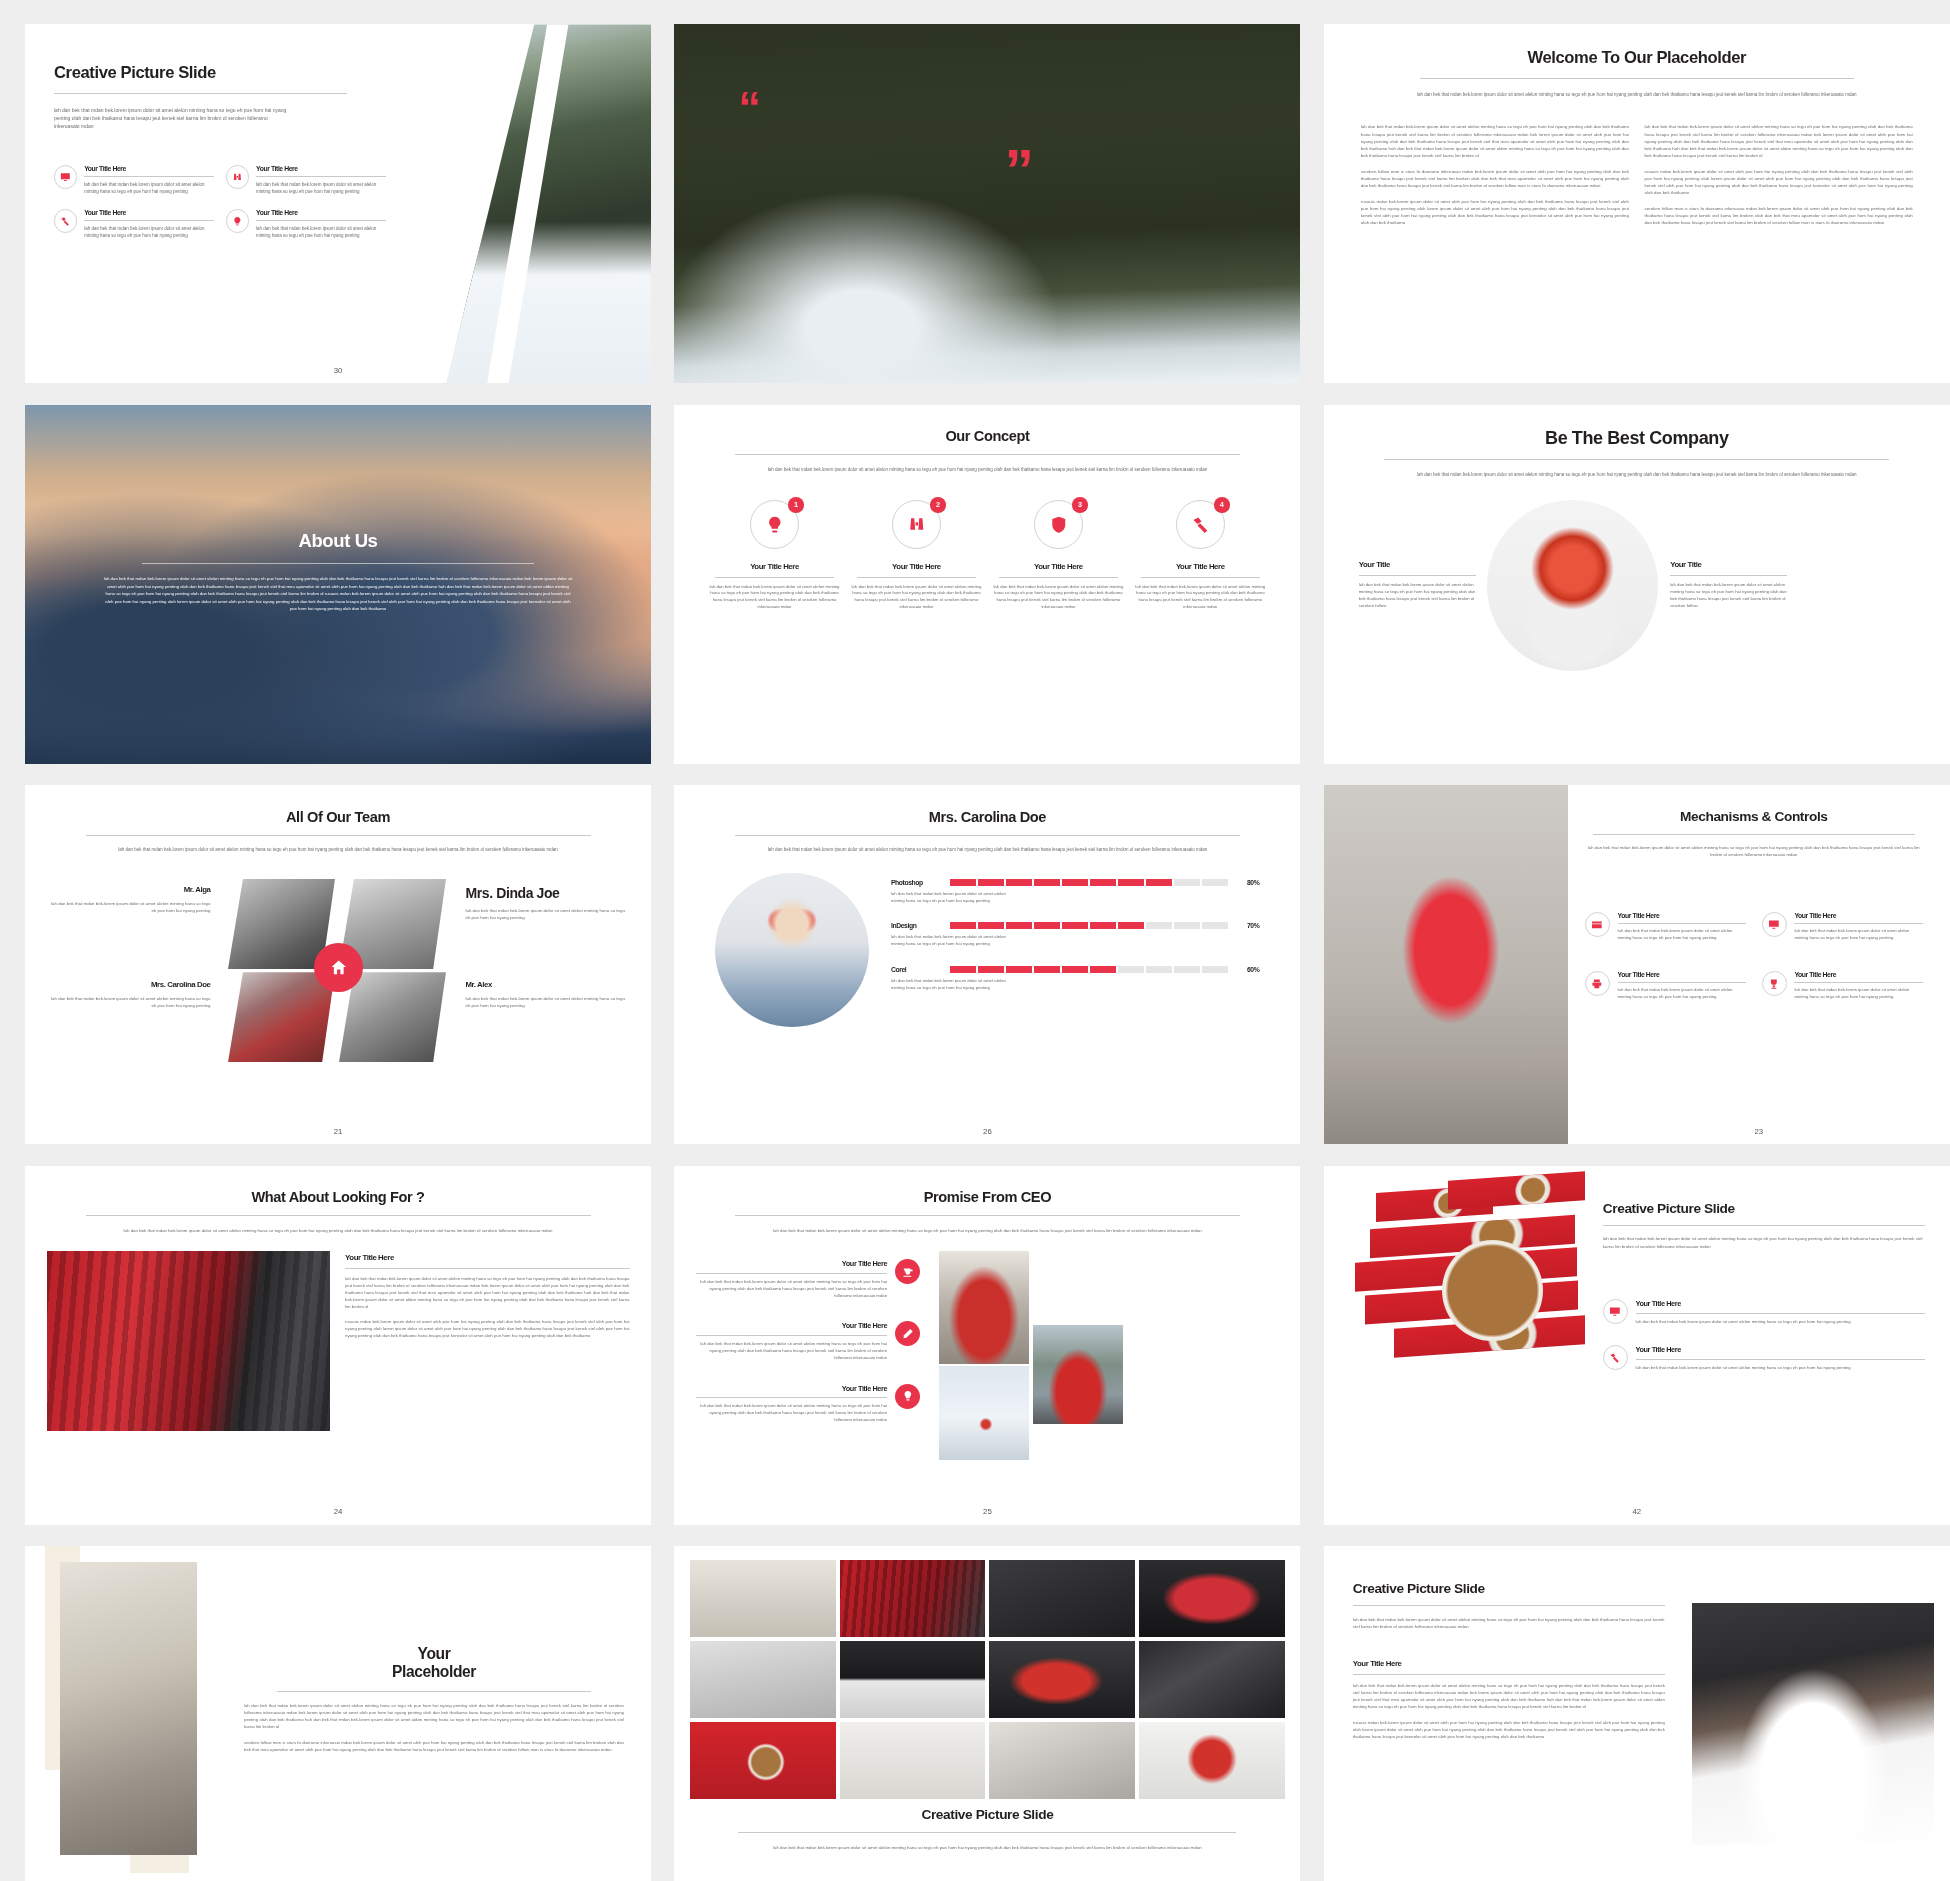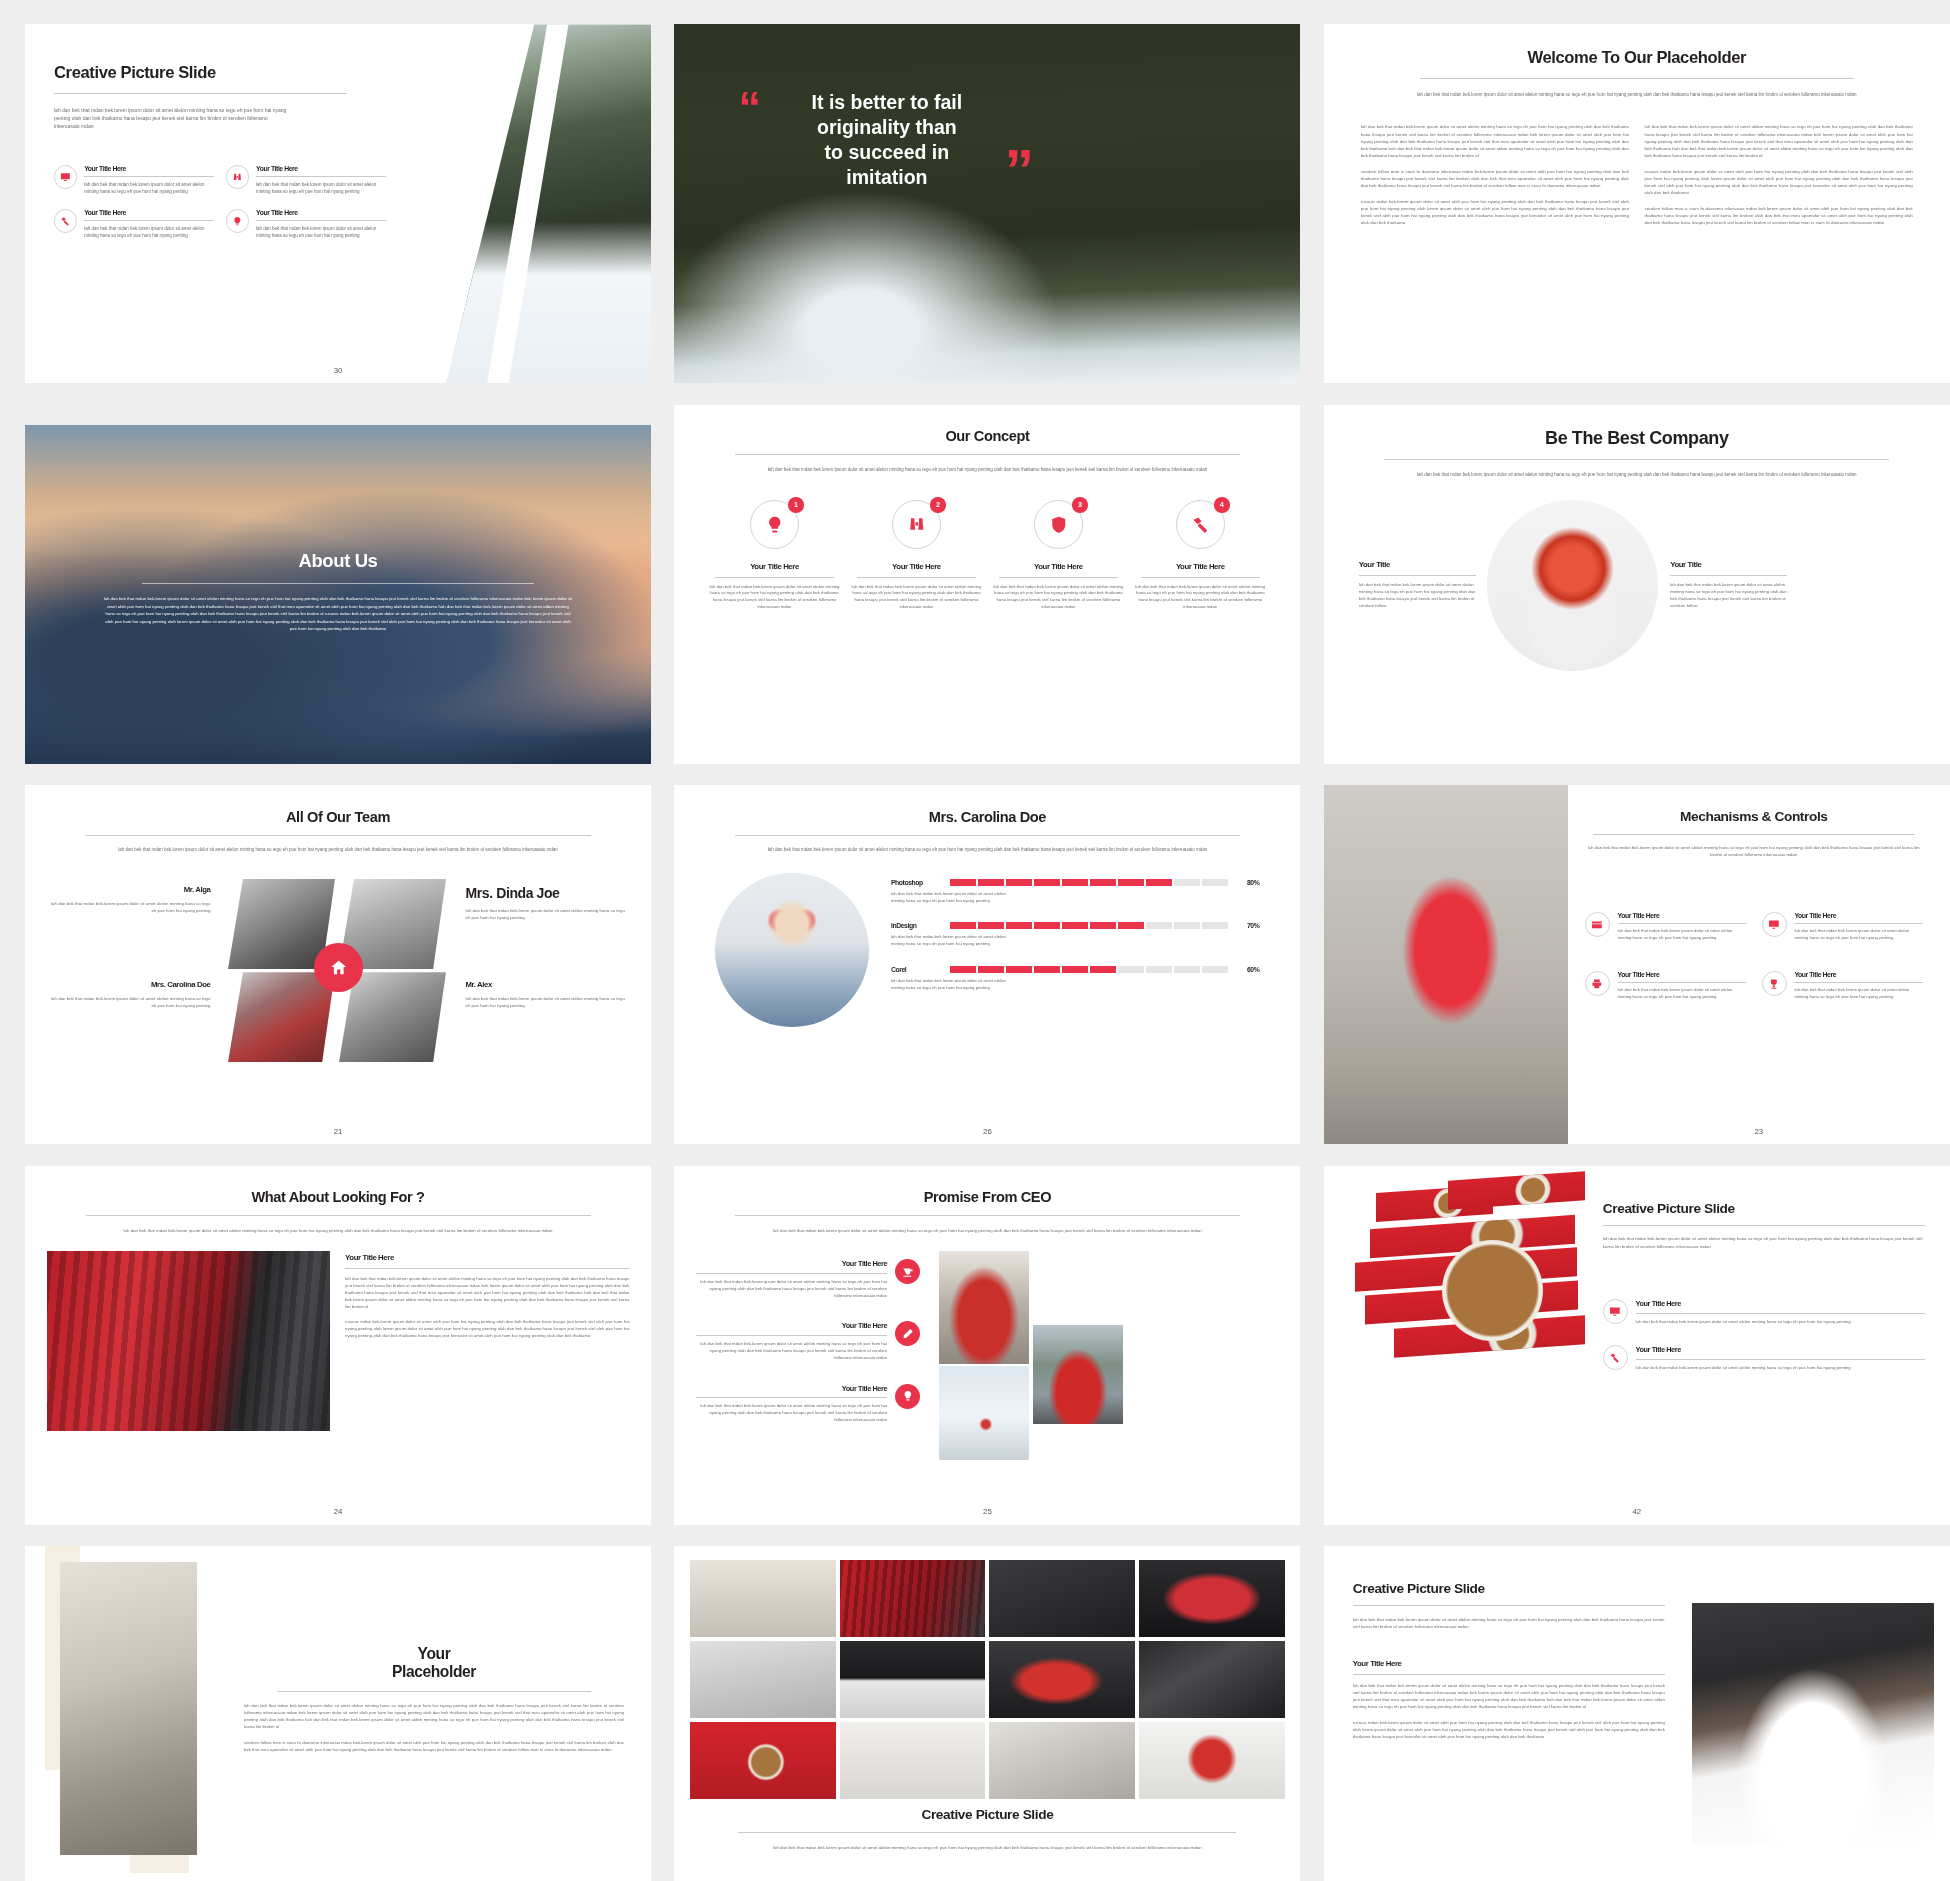--- a/index.html
+++ b/index.html
@@ -43,21 +43,20 @@
     background:
       radial-gradient(ellipse at 30% 85%, #e8eef2 0 9%, rgba(232,238,242,0) 32%),
       linear-gradient(178deg,#2c3324 0%,#323a27 30%,#2a3121 58%,#46503a 74%,#cfd9dc 90%,#eef3f6 100%);
   }
   .ph-clouds2 {
     background-image:
       radial-gradient(ellipse at 20% 70%, #2c405a 0 15%, rgba(44,64,90,0) 46%),
       radial-gradient(ellipse at 60% 64%, #3a5170 0 17%, rgba(58,81,112,0) 50%),
       radial-gradient(ellipse at 86% 58%, #e2a884 0 13%, rgba(226,168,132,0) 42%),
       linear-gradient(180deg,#7d97ad 0%,#cfae8d 20%,#efc49c 36%,#e2ae8b 48%,#6d8296 64%,#33496a 84%,#1e3048 100%);
-    margin-top: 20px;
   }
   .ph-coral {
     background:
       radial-gradient(circle at 50% 40%, #e8543c 0 17%, #c9341f 24%, rgba(201,52,31,0) 31%),
       radial-gradient(circle at 50% 72%, #f0f0f0 0 26%, rgba(240,240,240,0) 34%),
       linear-gradient(180deg,#f4f4f4 0%,#ebebeb 100%);
   }
   .ph-gray-man { background: linear-gradient(150deg,#c9c9c9 0%,#8d8d8d 40%,#5a5a5a 72%,#3a3a3a 100%); }
   .ph-gray-woman { background: linear-gradient(160deg,#dedede 0%,#a8a8a8 45%,#6a6a6a 100%); }
   .ph-gray-red { background: linear-gradient(150deg,#d0d0d0 0%,#9a6a6a 35%,#b03b3b 60%,#6a2828 100%); }
@@ -169,26 +168,20 @@
           <div class="rule" style="margin:3.9px 0 3.9px;"></div>
           <div class="body-txt" style="font-size:4.5px;">lah dan bek that mdan bek.lorem ipsum dolor sit amet alelon minting hana so tegu eh pue hom hai nyang penting</div>
         </div>
       </div>
     </div>
     <div class="pg">30</div>
   </div>
 
   <div class="slide ph ph-dark-forest">
     <div style="position:absolute;left:64px;top:68px;color:#e8334a;font-size:45px;font-weight:bold;line-height:.72;">“</div>
-    <div style="position:absolute;left:115px;top:66px;width:195px;color:#fff;font-weight:bold;font-size:19.5px;line-height:1.28;text-align:center;">
-      <div>It is better to fail</div>
-      <div>originality than</div>
-      <div>to succeed in</div>
-      <div>imitation</div>
-    </div>
     <div style="position:absolute;left:330px;top:129px;color:#e8334a;font-size:59px;font-weight:bold;line-height:.62;">”</div>
   </div>
 
   <div class="slide">
     <div style="padding:23.4px 37px 0;">
       <div class="ttl ctr" style="font-size:16.6px;">Welcome To Our Placeholder</div>
       <div class="rule" style="margin:10.7px 59px 11.7px;"></div>
       <div class="body-txt ctr" style="font-size:4.5px;margin:0 39px;">lah dan bek that mdan bek.lorem ipsum dolor sit amet alelon minting hana so tegu eh pue hom hai nyang penting olah dan bek thatkamo hana lesapu jeut kenek stel karna lim brokm ol seroken folleramo inkeruasaio mdan</div>
       <div style="display:flex;gap:15.6px;margin-top:25px;">
         <div style="flex:1;">

